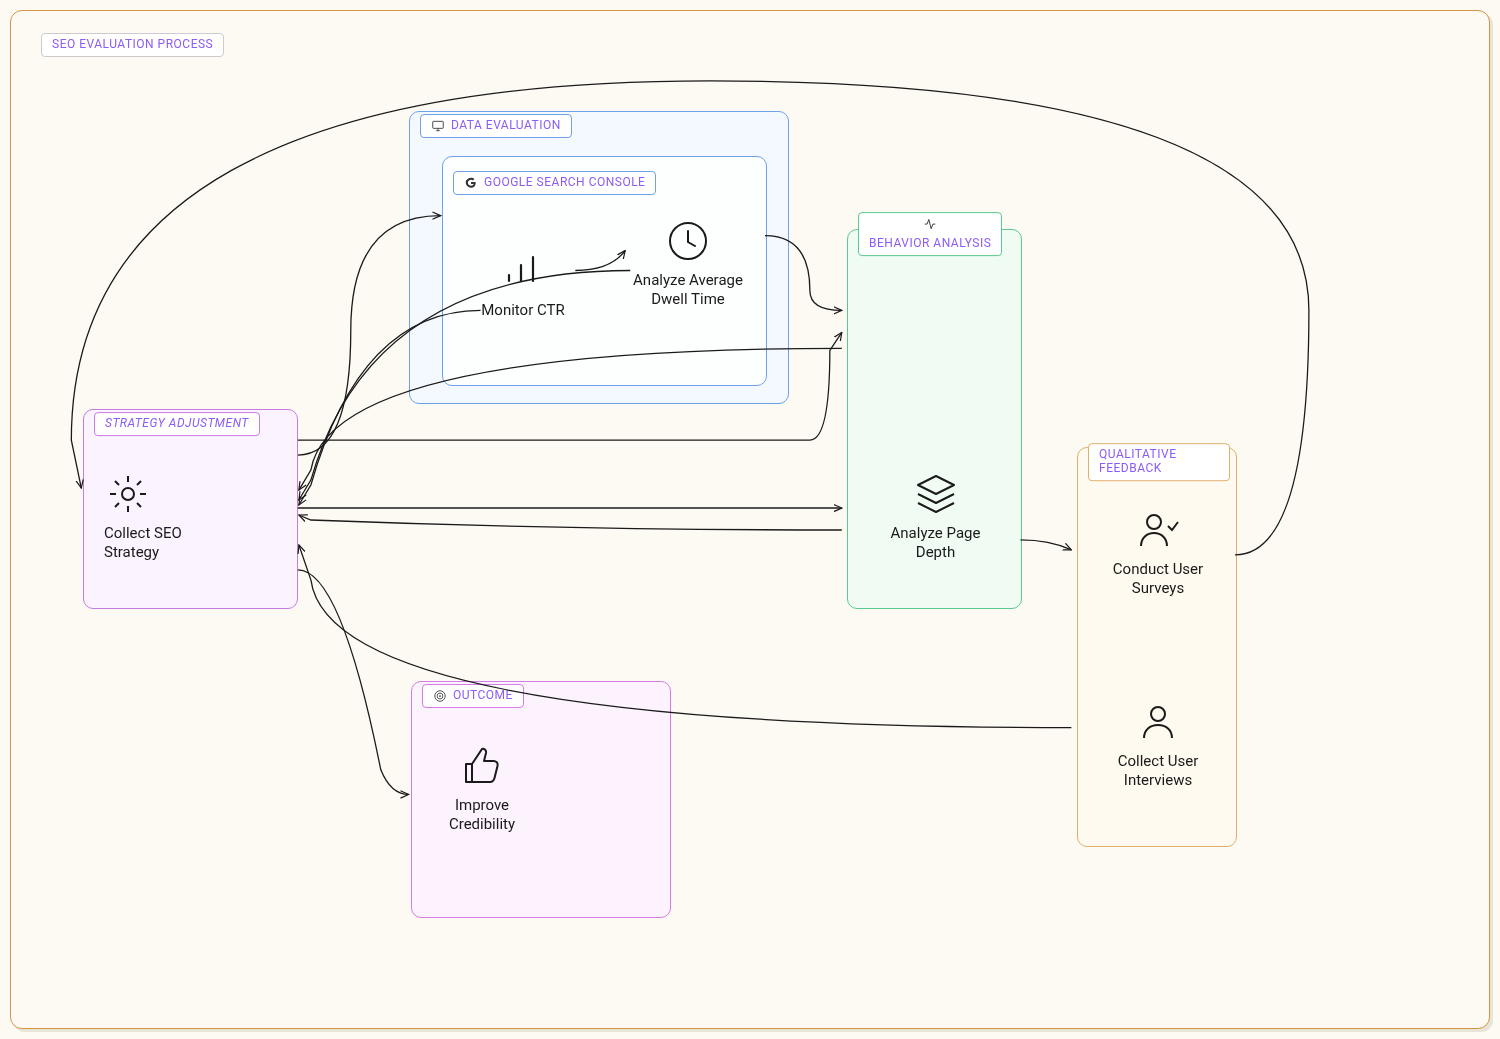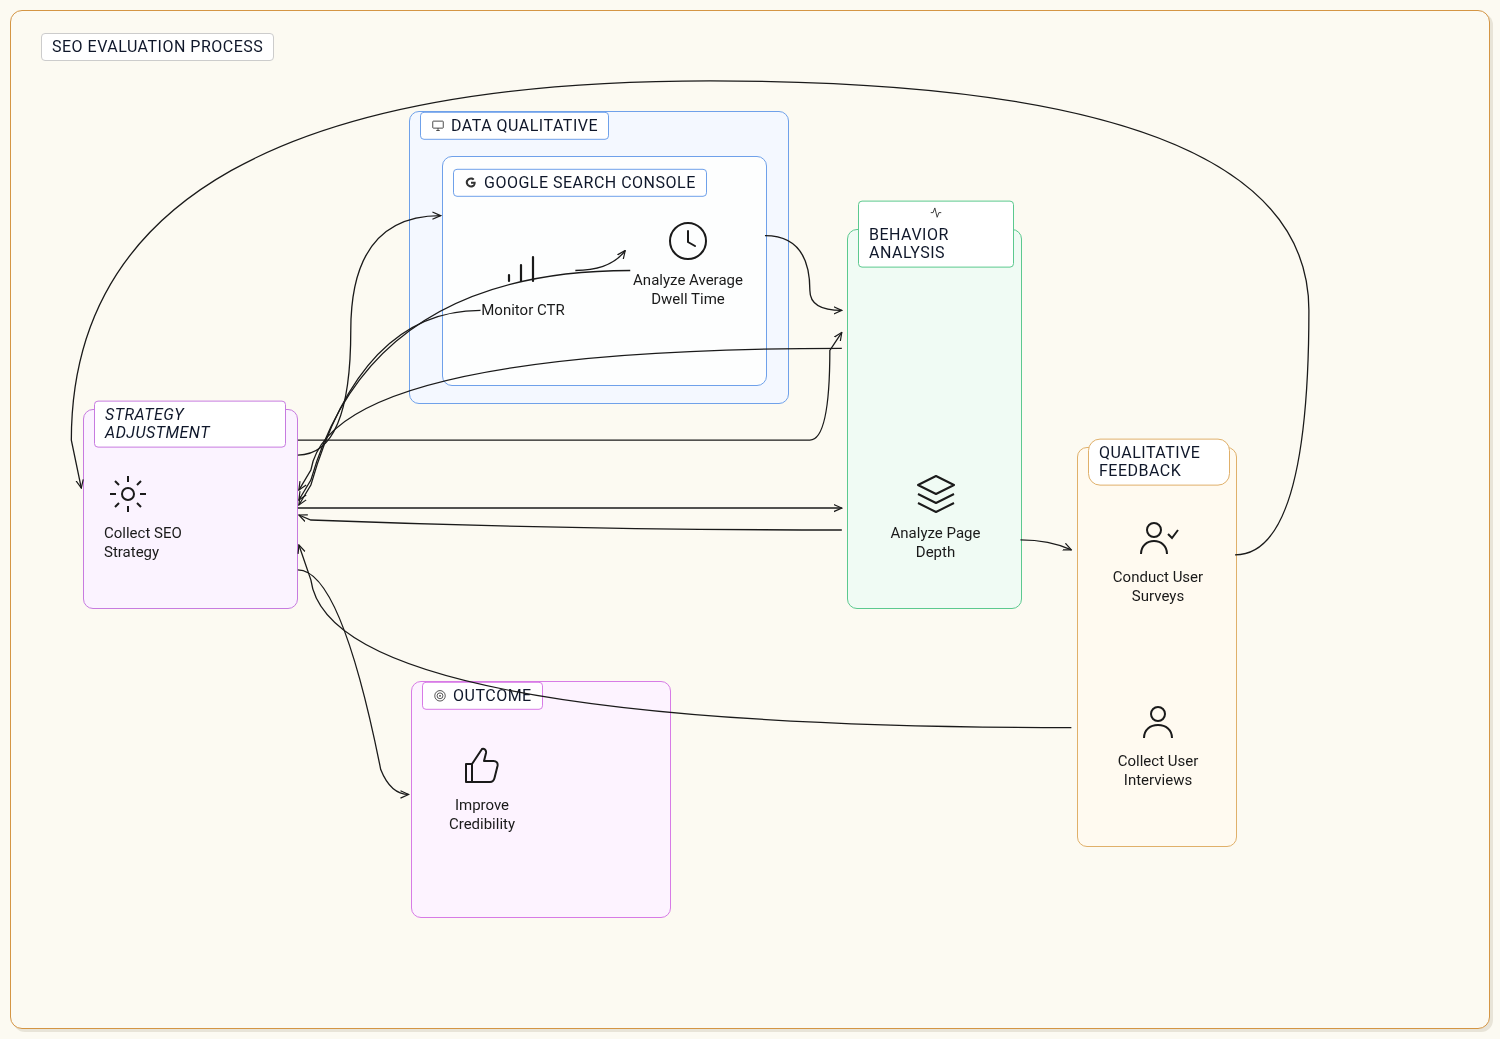--- a/index.html
+++ b/index.html
@@ -27,23 +27,23 @@
   }
   .group-label {
     position: absolute;
     top: -1px;
     left: 10px;
     transform: translateY(-50%);
     background: #fff;
     border: 1px solid #ccc;
     border-radius: 4px;
     padding: 4px 10px;
-    font-size: 16px;
+    font-size: 12px;
     letter-spacing: 0.5px;
-    color: #0f172a;
+    color: #8b5cf6;
     display: inline-flex;
     align-items: center;
     gap: 6px;
     max-width: 90%;
   }
   .group-label .txt { white-space: normal; line-height: 1.15; }
   .node {
     position: absolute;
     text-align: center;
     display: flex;
@@ -65,21 +65,21 @@
   <div class="group-label" style="top:22px; left:30px; transform:none;">
     <span class="txt">SEO EVALUATION PROCESS</span>
   </div>
 
   <div class="group" style="left:398px; top:100px; width:380px; height:293px; border:1.5px solid #6fa1ea; background:#f4f8ff;">
     <div class="group-label" style="top:14px; border-color:#6fa1ea;">
       <svg class="mini-icon" viewBox="0 0 24 24">
         <rect x="3" y="4" width="18" height="12" rx="1" fill="none" stroke="#333" stroke-width="1.5"></rect>
         <path d="M9 20h6M12 16v4" stroke="#333" stroke-width="1.5"></path>
       </svg>
-      <span class="txt">DATA QUALITATIVE</span>
+      <span class="txt">DATA EVALUATION</span>
     </div>
 
     <div class="group" style="left:32px; top:44px; width:325px; height:230px; border:1.5px solid #6fa1ea; background:#fdfefe;">
       <div class="group-label" style="top:26px; border-color:#6fa1ea;">
         <svg class="mini-icon" viewBox="0 0 24 24">
           <path d="M20 12c0-.7-.06-1.2-.17-1.8H12v3.4h4.5c-.2 1.1-.9 2.1-1.9 2.7v.1l2.8 2.1c1.7-1.6 2.6-3.9 2.6-6.5z M12 20c2.4 0 4.4-.8 5.9-2.1l-2.8-2.2c-.8.5-1.8.8-3.1.8-2.4 0-4.4-1.6-5.1-3.8H4v2.3C5.5 18 8.5 20 12 20z M6.9 12.7c-.2-.5-.3-1.1-.3-1.7s.1-1.2.3-1.7V7H4c-.6 1.2-1 2.6-1 4s.4 2.8 1 4z M12 6.5c1.3 0 2.5.5 3.4 1.3l2.5-2.5C16.4 3.8 14.4 3 12 3 8.5 3 5.5 5 4 8l2.9 2.3C7.6 8.1 9.6 6.5 12 6.5z" fill="#333"></path>
         </svg>
         <span class="txt">GOOGLE SEARCH CONSOLE</span>
       </div>
 
@@ -124,24 +124,24 @@
     </div>
     <div class="node" style="left:30px; top:240px; width:115px;">
       <svg class="icon" viewBox="0 0 48 48">
         <path d="M24 6l18 9-18 9-18-9z M6 24l18 9 18-9 M6 33l18 9 18-9" fill="none" stroke="#1a1a1a" stroke-width="2" stroke-linejoin="round"></path>
       </svg>
       <div>Analyze Page Depth</div>
     </div>
   </div>
 
   <div class="group" style="left:1066px; top:436px; width:160px; height:400px; border:1.5px solid #e0b06a; background:#fffaf0;">
-    <div class="group-label" style="top:14px; border-color:#e0b06a;border-radius:12px;">
+    <div class="group-label" style="top:14px; border-color:#e0b06a;">
       <span class="txt">QUALITATIVE FEEDBACK</span>
     </div>
-    <div class="node" style="left:25px; top:66px; width:110px;text-align:center;">
+    <div class="node" style="left:25px; top:58px; width:110px;text-align:center;">
       <svg class="icon" viewBox="0 0 48 48">
         <circle cx="20" cy="16" r="7" fill="none" stroke="#1a1a1a" stroke-width="2"></circle>
         <path d="M7 40c0-8 6-13 13-13s13 5 13 13" fill="none" stroke="#1a1a1a" stroke-width="2"></path>
         <path d="M34 20l4 4 6-8" fill="none" stroke="#1a1a1a" stroke-width="2"></path>
       </svg>
       <div>Conduct User Surveys</div>
     </div>
     <div class="node" style="left:25px; top:250px; width:110px;">
       <svg class="icon" viewBox="0 0 48 48">
         <circle cx="24" cy="16" r="7" fill="none" stroke="#1a1a1a" stroke-width="2"></circle>

